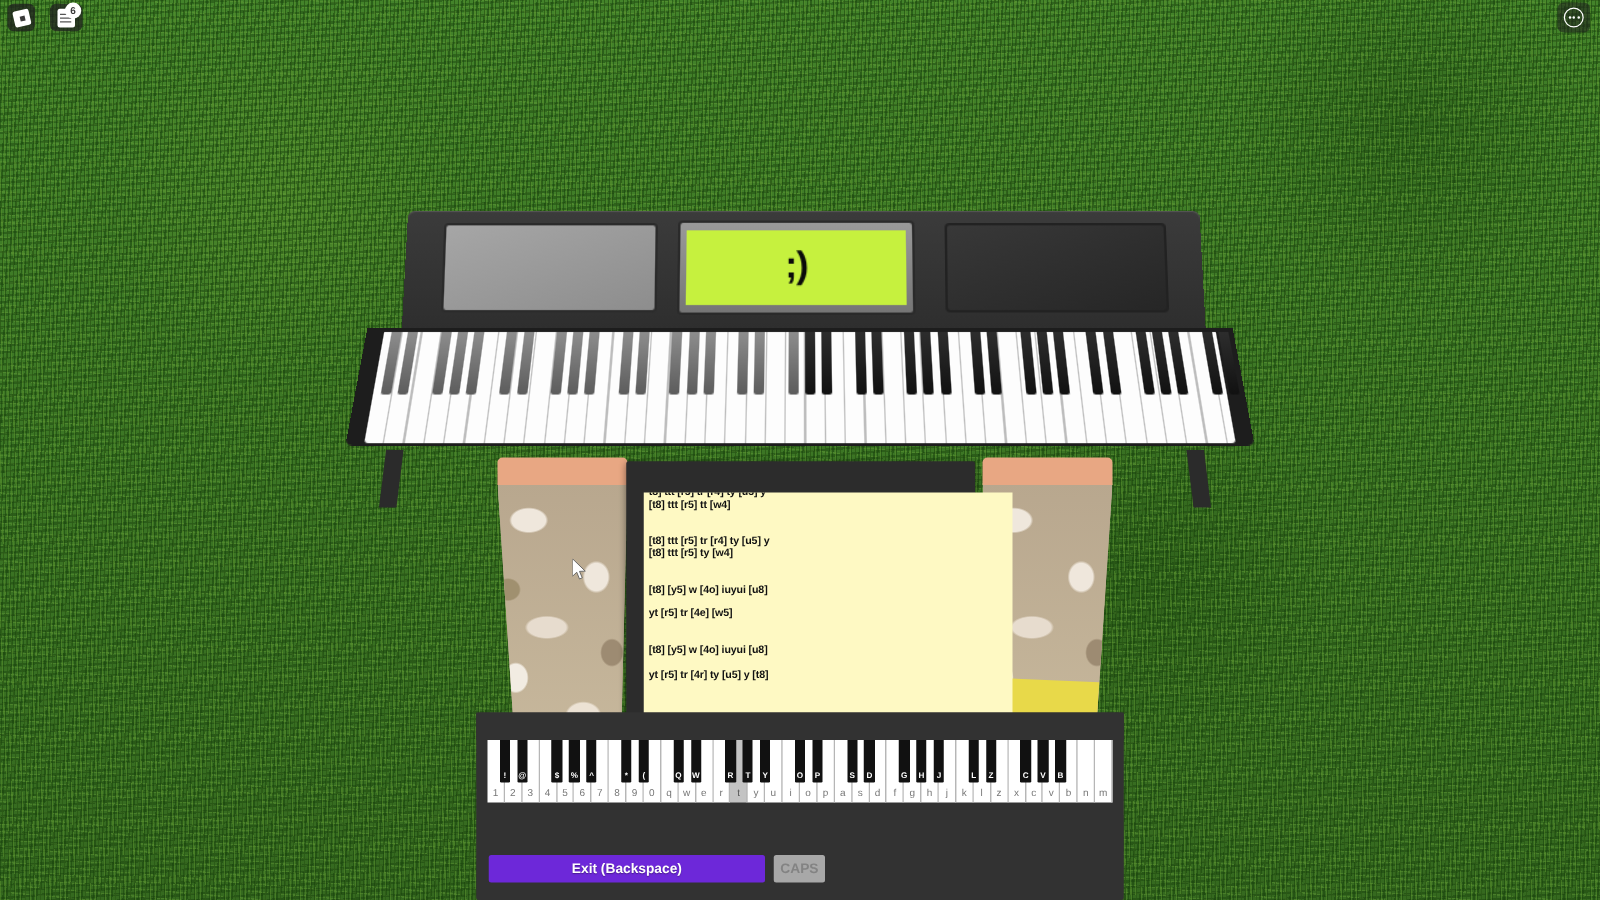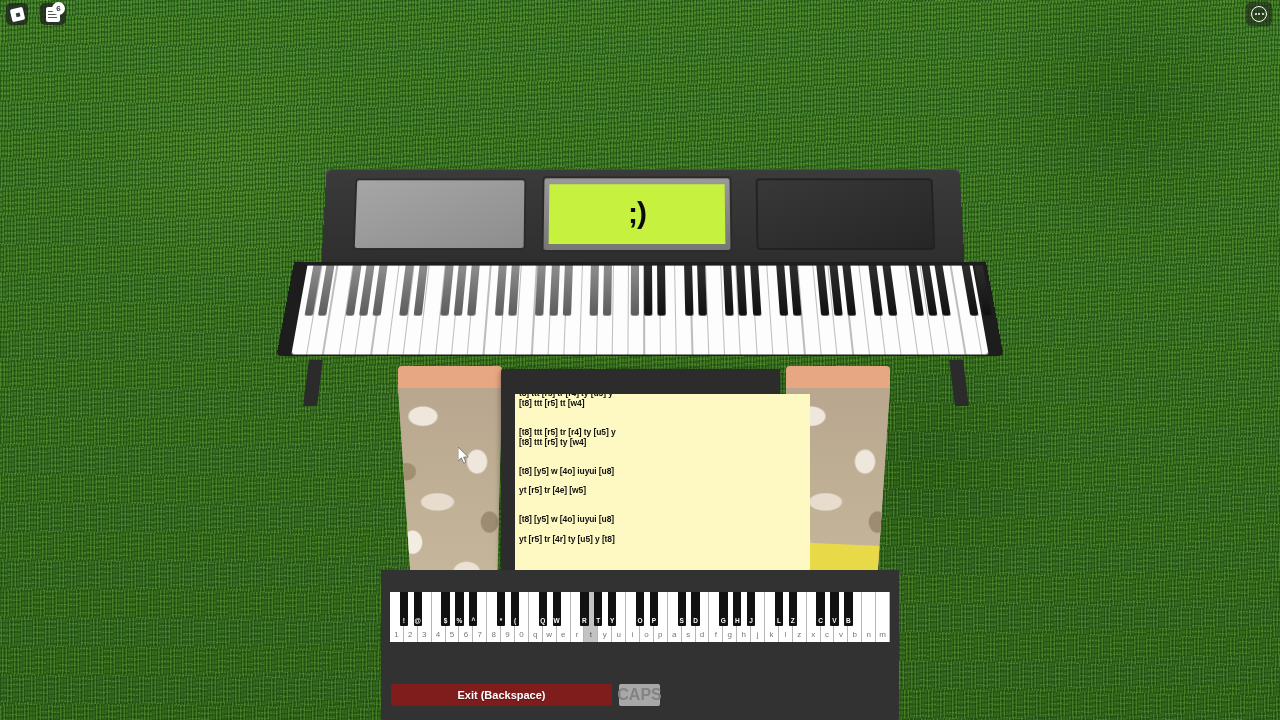--- a/index.html
+++ b/index.html
@@ -205,23 +205,23 @@
     display:flex; align-items:center; gap:7px;
   }
   .vk-btn {
     height:22px; border:none; border-radius:2px;
     font-size:11px; font-weight:bold; color:#fff;
     font-family:"Liberation Sans", sans-serif;
     display:flex; align-items:center; justify-content:center;
     cursor:pointer;
     text-shadow:0 1px 1px rgba(0,0,0,.35);
   }
-  #exit-button   { width:221px; background:#7f1d1d; }
+  #exit-button   { width:221px; background:#6d28d9; }
   #caps-button   { width:41px;  background:#a8a8a8; color:#838383;
-                   font-size:16px; text-shadow:none; }
+                   font-size:11px; text-shadow:none; }
   #sheets-button { width:208px; background:#5ce02b; }
 
   
   #mouse-cursor { position:absolute; left:458px; top:447px; width:12px; height:18px; }
 </style>
 </head>
 <body>
 
 <div id="grass"></div>
 

